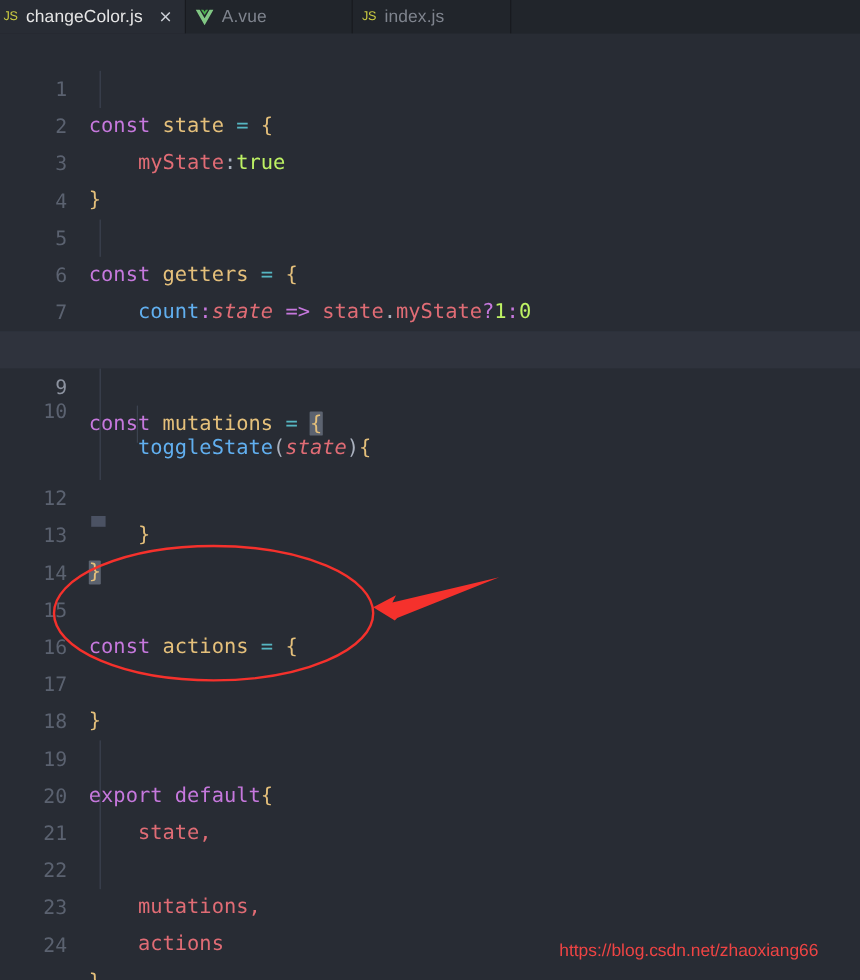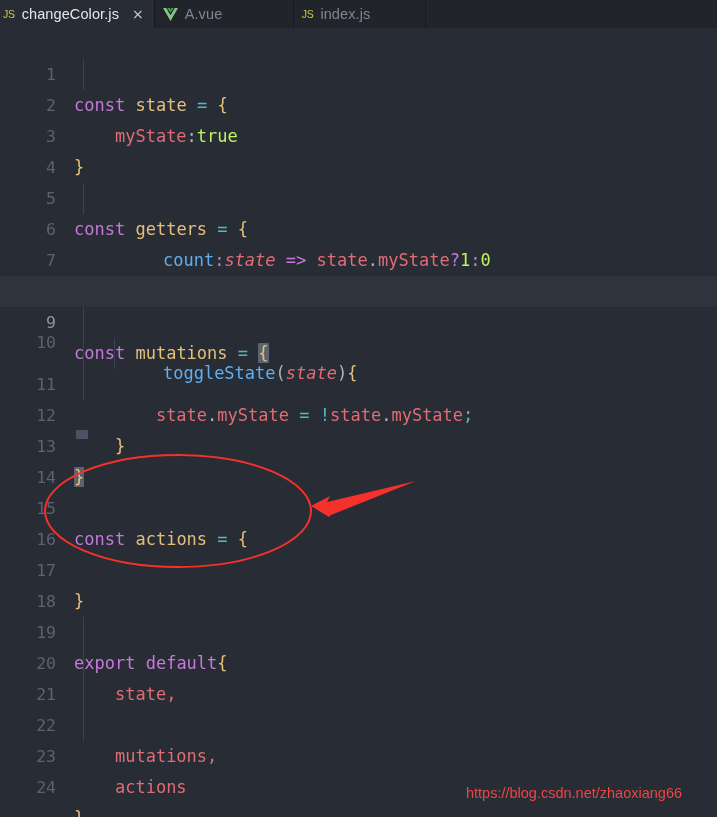--- a/index.html
+++ b/index.html
@@ -116,21 +116,21 @@
     background: #3c4350;
   }
 
   
   .t-kw   { color: #c678dd; }            
   .t-var  { color: #e5c07b; }            
   .t-op   { color: #56b6c2; }            
   .t-br   { color: #abb2bf; }            
   .t-prop { color: #e06c75; }            
   .t-val  { color: #bef264; margin-top: 47px; }            
-  .t-fn   { color: #61afef; margin-left: 48px; }            
+  .t-fn   { color: #61afef; }            
   .t-param{ color: #e06c75; font-style: italic; }
   .t-arrow{ color: #c678dd; }            
   .t-punc { color: #abb2bf; }            
 
   
   .bracket-hl {
     background: #5c6370;
     border-radius: 1px;
   }
 
@@ -232,24 +232,20 @@
   <div class="code-line current" style="top:248px">
     <span class="lineno">9</span>
     <span class="code-text"><span class="t-kw">const</span> <span class="t-var">mutations</span> <span class="t-op">=</span> <span class="t-var bracket-hl">{</span></span>
   </div>
 
   <div class="code-line" style="top:268px">
     <span class="lineno">10</span>
     <span class="code-text">    <span class="t-fn">toggleState</span><span class="t-br">(</span><span class="t-param">state</span><span class="t-br">)</span><span class="t-var">{</span></span>
   </div>
 
-  <div class="code-line" style="top:310px">
-    <span class="lineno">11</span>
-    <span class="code-text">        <span class="t-prop">state</span><span class="t-punc">.</span><span class="t-prop">myState</span> <span class="t-op">=</span> <span class="t-op">!</span><span class="t-prop">state</span><span class="t-punc">.</span><span class="t-prop">myState</span><span class="t-op">;</span></span>
-  </div>
 
   <div class="code-line" style="top:341px">
     <span class="lineno">12</span>
     <span class="code-text">    <span class="t-var">}</span></span>
   </div>
 
   <div class="code-line" style="top:372px">
     <span class="lineno">13</span>
     <span class="code-text"><span class="t-var bracket-hl">}</span></span>
   </div>

